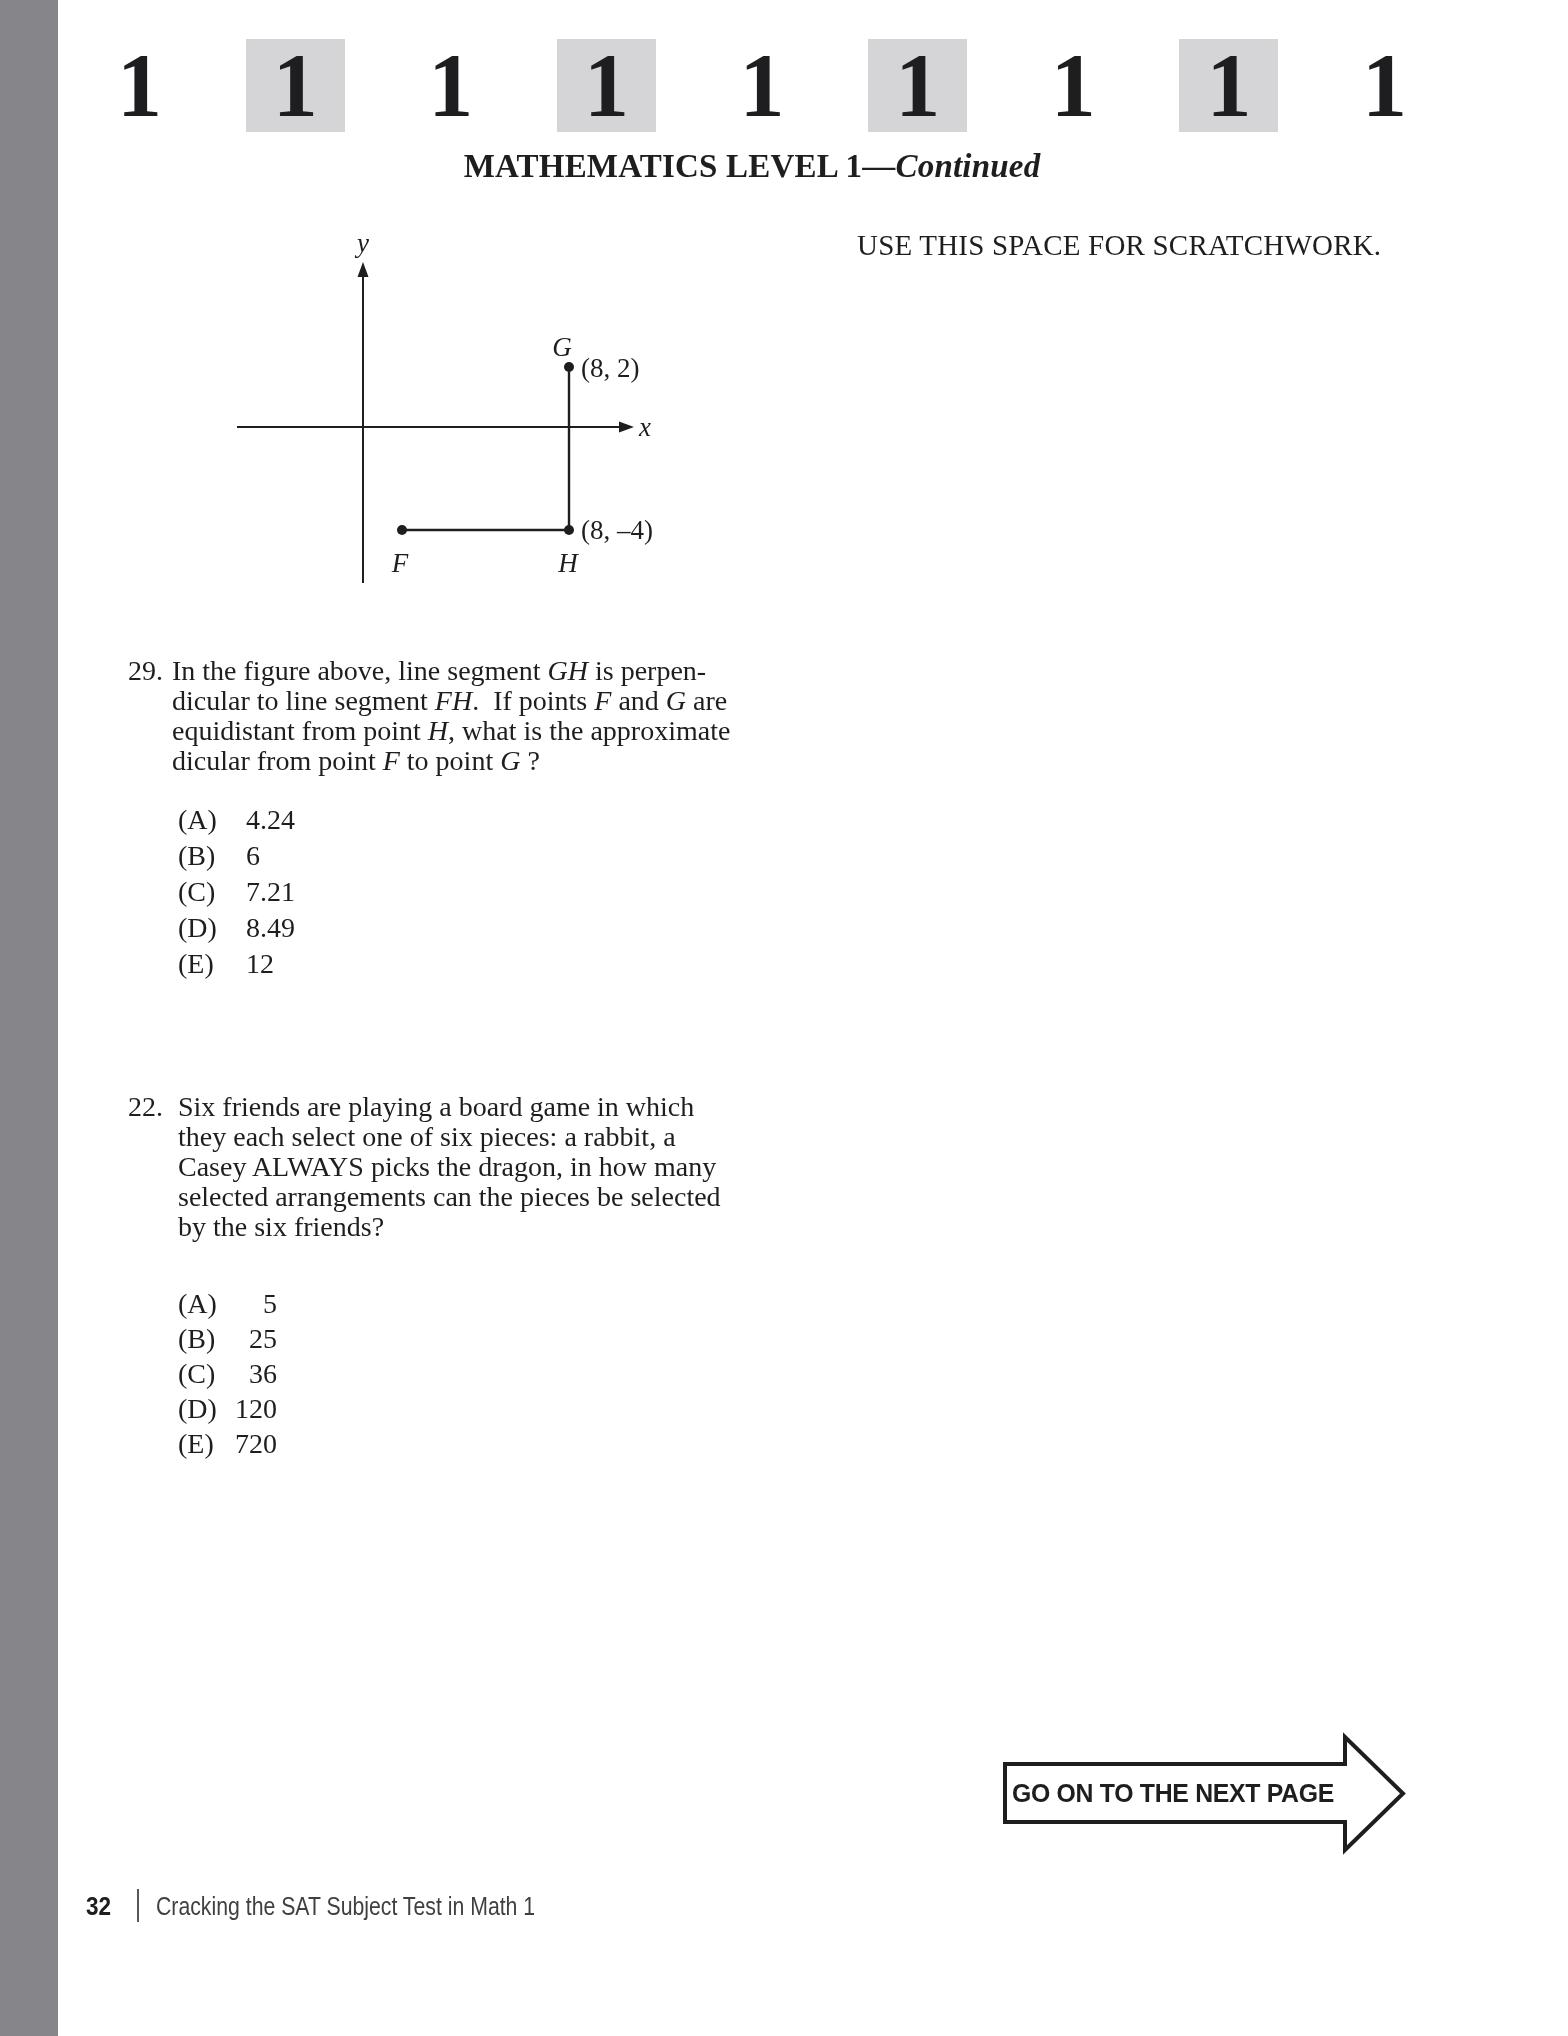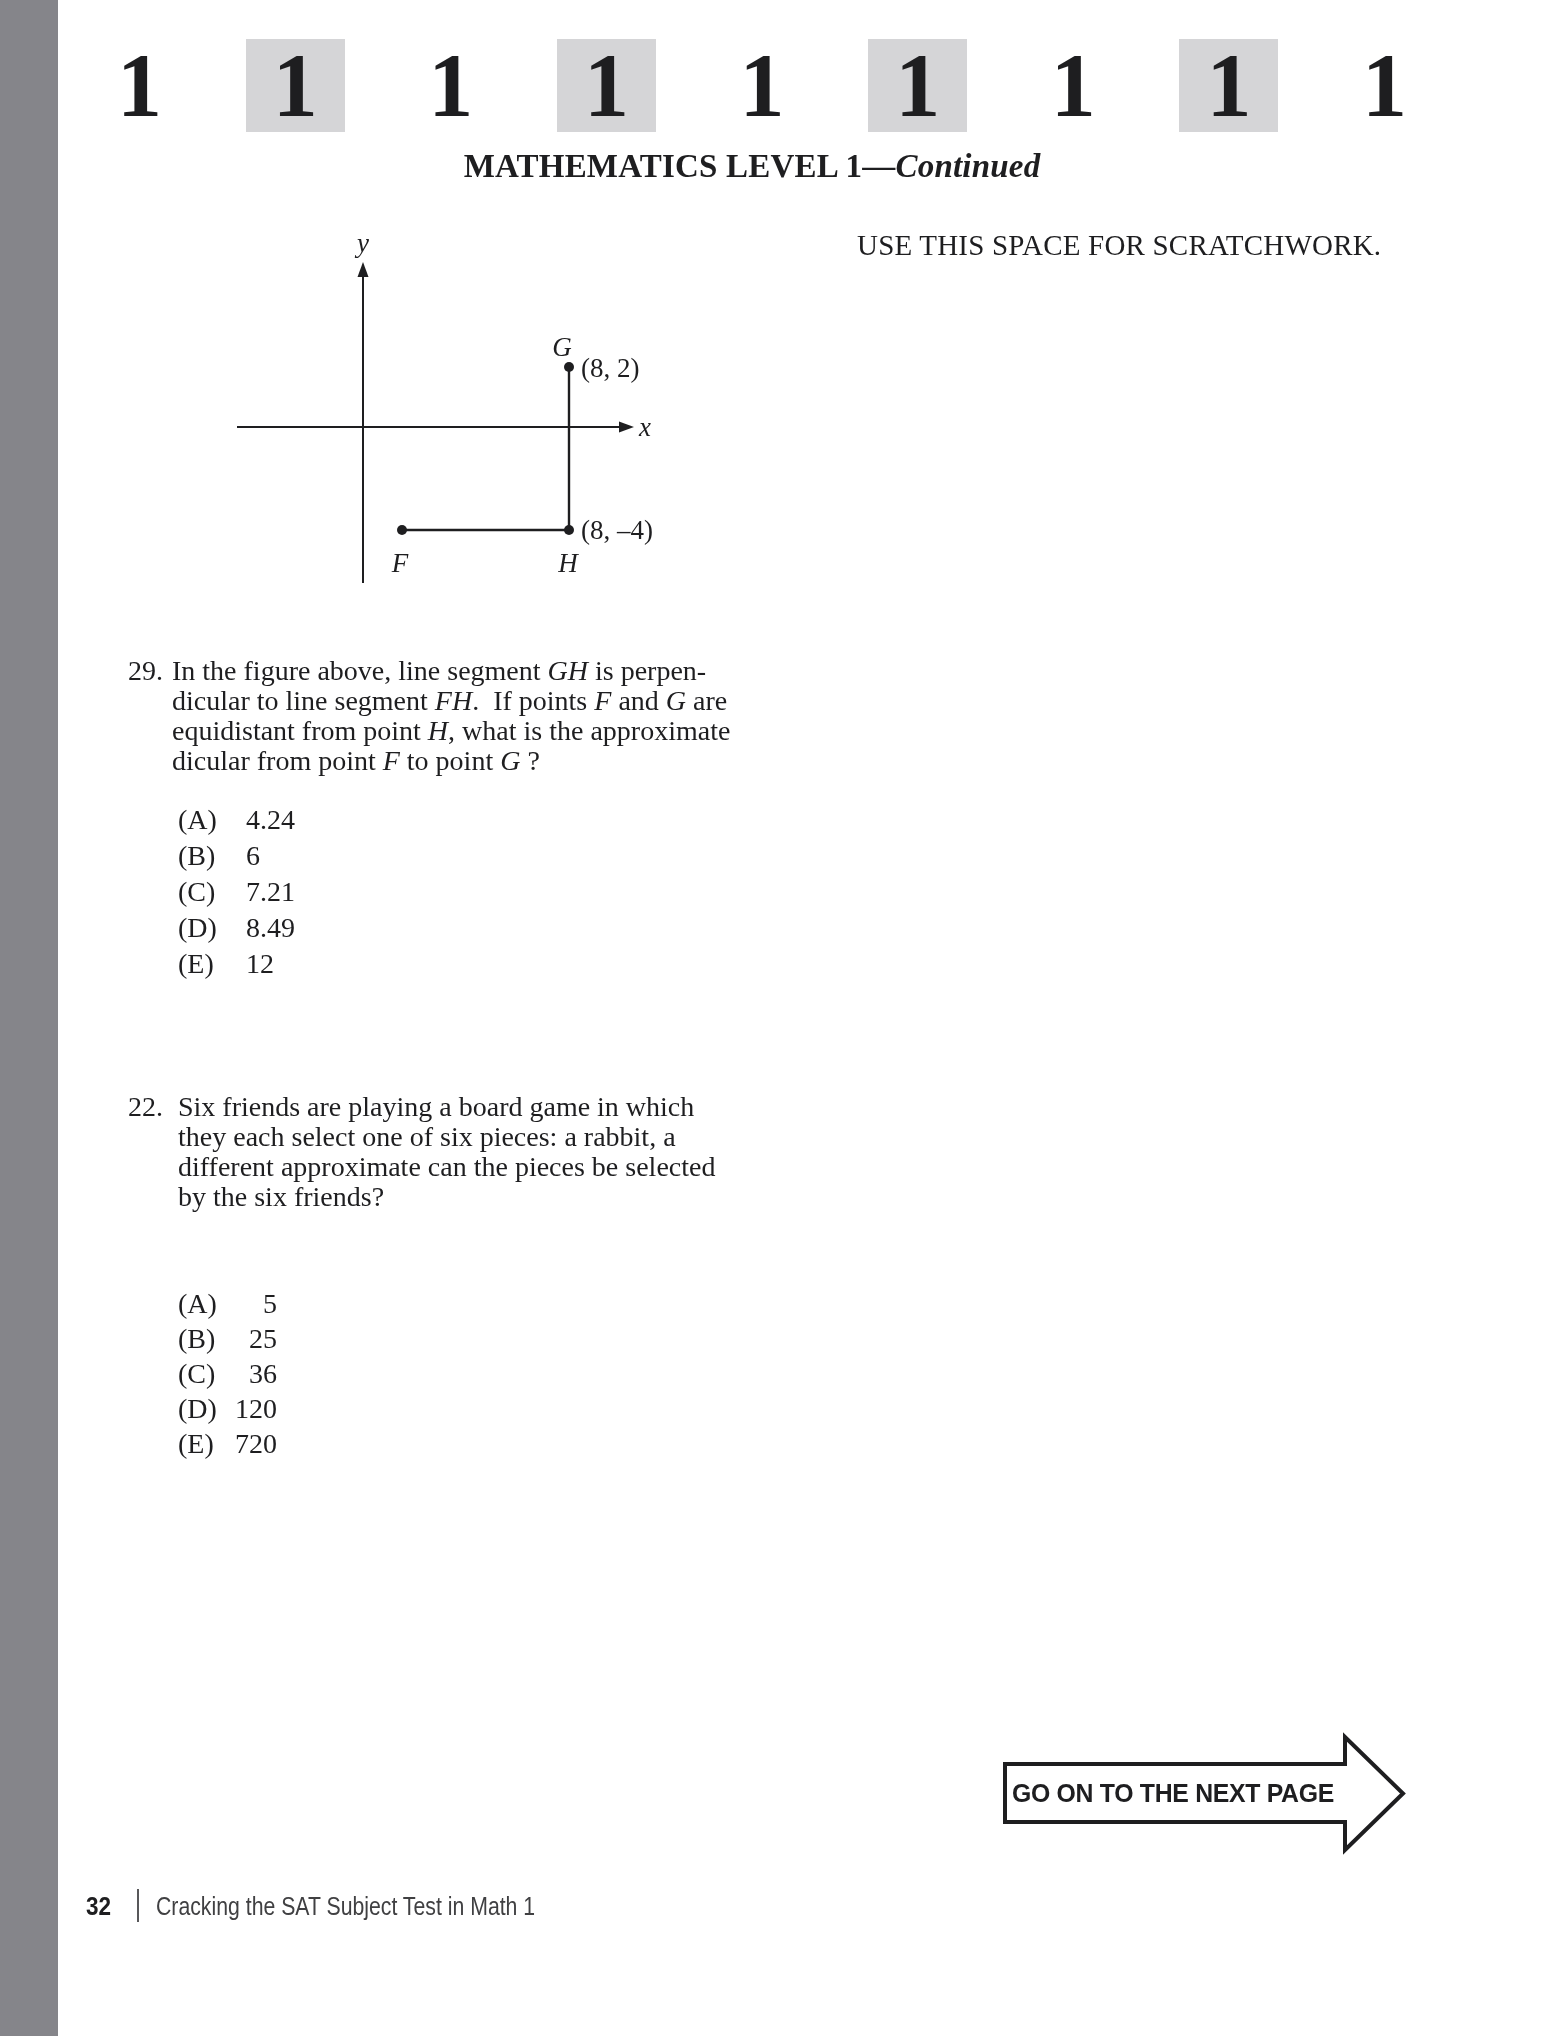--- a/index.html
+++ b/index.html
@@ -128,21 +128,22 @@
       <div class="choice-row"><span class="c-label">(B)</span><span class="c-value">6</span></div>
       <div class="choice-row"><span class="c-label">(C)</span><span class="c-value">7.21</span></div>
       <div class="choice-row"><span class="c-label">(D)</span><span class="c-value">8.49</span></div>
       <div class="choice-row"><span class="c-label">(E)</span><span class="c-value">12</span></div>
     </div>
 
   <div class="q-number" style="left:128px;top:1092px;">22.</div>
   <div class="q-text" style="left:178px;top:1092px;">
       <div class="qline"><span>Six friends are playing a board game in which</span></div>
       <div class="qline"><span>they each select one of six pieces: a rabbit, a</span></div>
-      <div class="qline"><span>different approximate can the pieces be selected</span></div>
+      <div class="qline"><span>Casey ALWAYS picks the dragon, in how many</span></div>
+      <div class="qline"><span>selected arrangements can the pieces be selected</span></div>
       <div class="qline"><span>by the six friends?</span></div>
     </div>
   <div class="choices q22-choices" style="left:178px;top:1286px;">
       <div class="choice-row"><span class="c-label">(A)</span><span class="c-value">5</span></div>
       <div class="choice-row"><span class="c-label">(B)</span><span class="c-value">25</span></div>
       <div class="choice-row"><span class="c-label">(C)</span><span class="c-value">36</span></div>
       <div class="choice-row"><span class="c-label">(D)</span><span class="c-value">120</span></div>
       <div class="choice-row"><span class="c-label">(E)</span><span class="c-value">720</span></div>
     </div>
 

